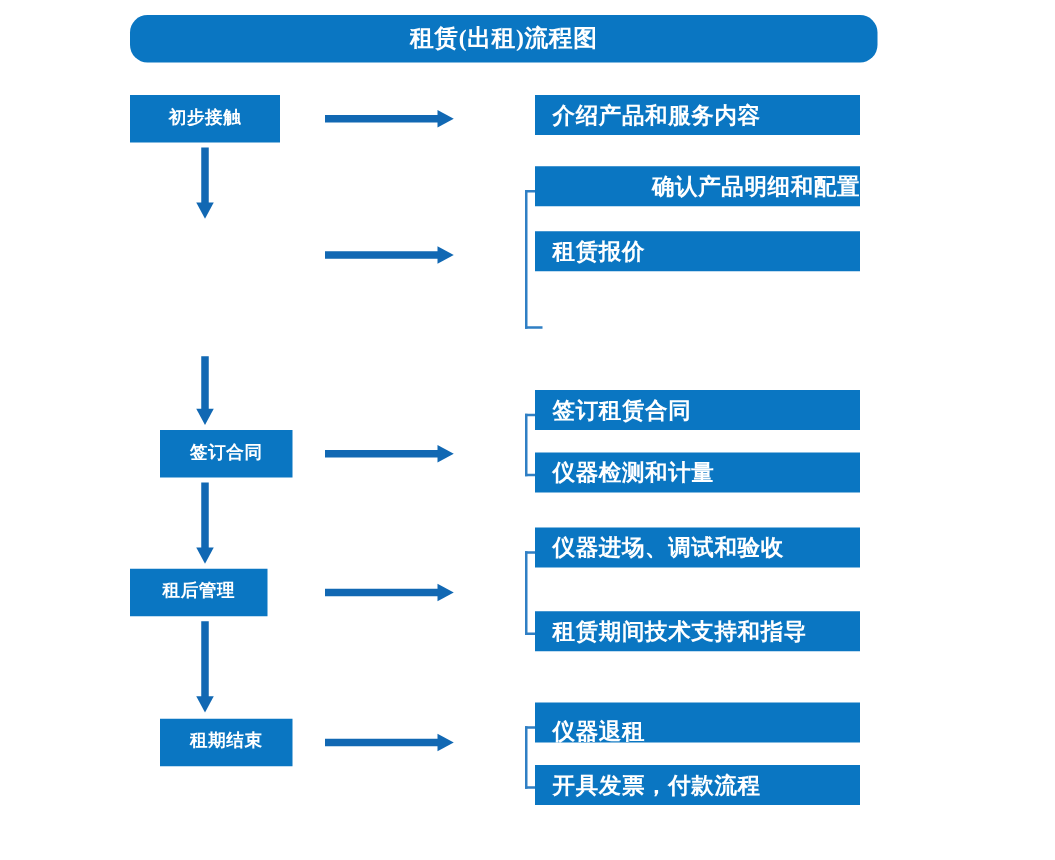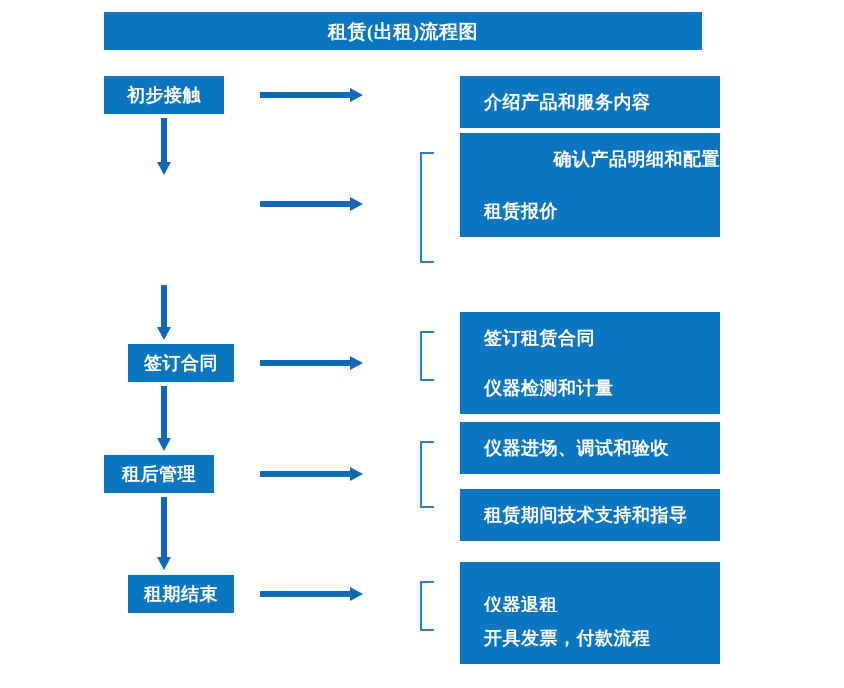--- a/index.html
+++ b/index.html
@@ -31,40 +31,41 @@
     line-height: 1;
     letter-spacing: 0.5px;
   }
   .title-bar {
     left: 104px;
     top: 12px;
     width: 598px;
     height: 38px;
     justify-content: center;
     font-size: 19px;
+    border-radius: 14px;
   }
   .stage-box {
     width: 120px;
     height: 38px;
     left: 104px;
     justify-content: center;
-    font-size: 18px;
+    font-size: 14px;
   }
   .stage-box.narrow {
     width: 106px;
     margin-left: 24px;
   }
   .stage-box.mid {
     width: 110px;
   }
   .detail-box {
-    left: 460px;
+    left: 428px;
     width: 260px;
-    height: 52px;
-    padding-left: 24px;
+    height: 32px;
+    padding-left: 14px;
     font-size: 18px;
   }
   .v-arrow {
     position: absolute;
     left: 156px;
     width: 16px;
   }
   .h-arrow {
     position: absolute;
     height: 18px;

